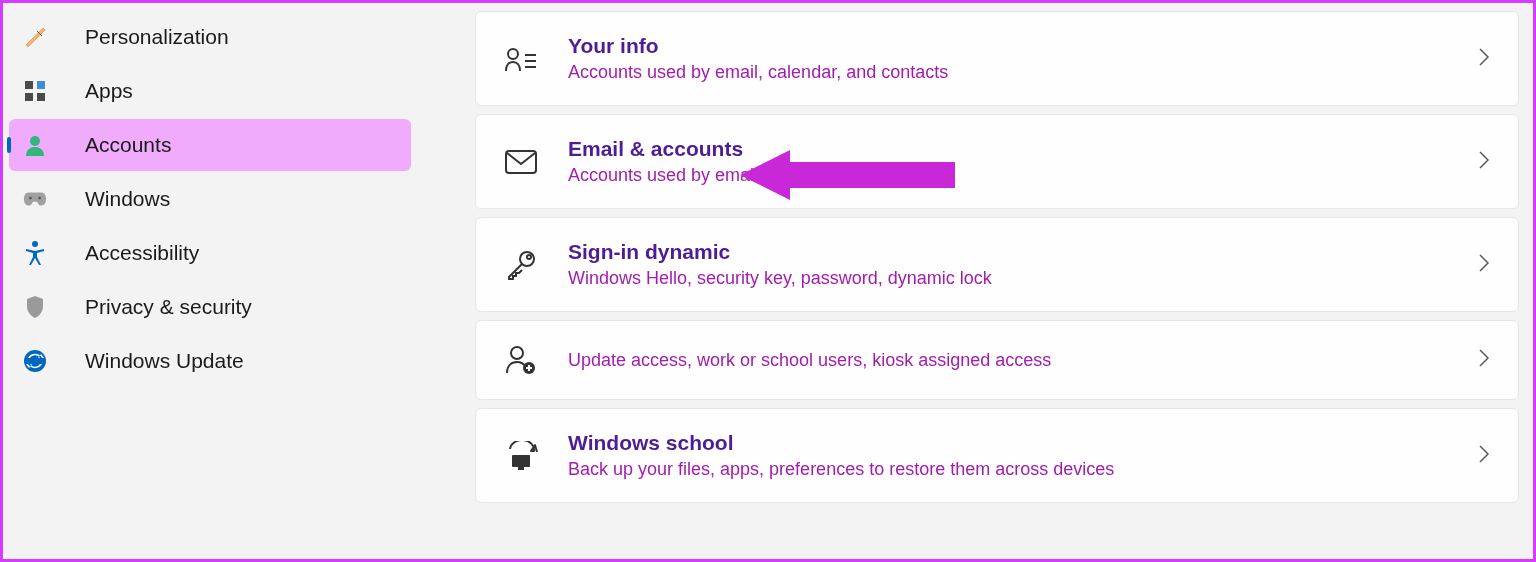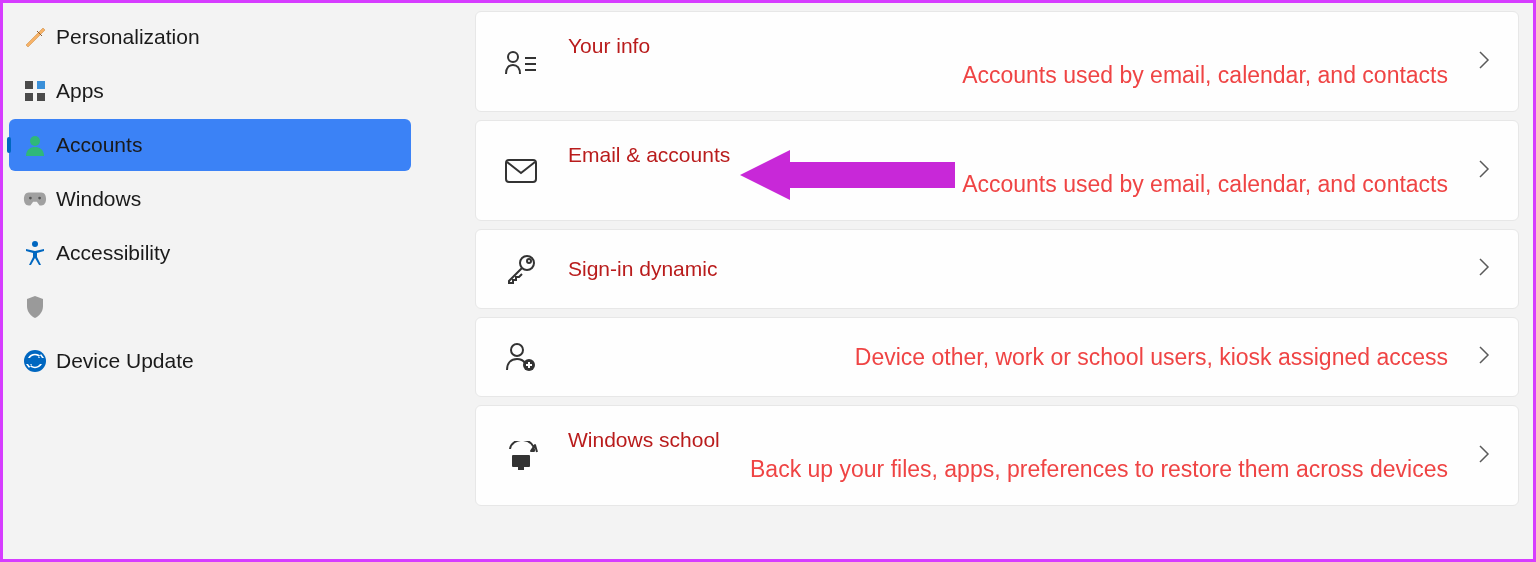--- a/index.html
+++ b/index.html
@@ -15,28 +15,28 @@
   .sidebar {
     width: 416px;
     padding: 8px 8px 8px 6px;
     display: flex;
     flex-direction: column;
     gap: 2px;
   }
   .sidebar-item {
     display: flex;
     align-items: flex-end;
-    gap: 9px;
+    gap: 38px;
     padding: 14px 12px 14px 14px;
     border-radius: 6px;
     cursor: pointer;
     position: relative;
   }
   .sidebar-item.active {
-    background: #3b82f6;
+    background: #f0abfc;
   }
   .sidebar-item.active::before {
     content: "";
     position: absolute;
     left: -2px;
     top: 18px;
     bottom: 18px;
     width: 4px;
     background: #0067c0;
     border-radius: 2px;
@@ -82,26 +82,26 @@
     color: #333;
   }
   .card-text {
     flex: 1;
     display: flex;
     flex-direction: column;
     gap: 4px;
   }
   .card-title {
     font-size: 21px;
-    color: #b91c1c;
+    color: #4c1d95;
+    font-weight: bold;
   }
   .card-desc {
-    font-size: 23px;
-    color: #ef4444;
-    text-align: right;
+    font-size: 18px;
+    color: #a21caf;
   }
   .chevron {
     color: #5a5a5a;
     flex-shrink: 0;
   }
   .annotation-arrow {
     position: absolute;
     left: 740px;
     top: 140px;
     pointer-events: none;
@@ -166,31 +166,32 @@
     </span>
     <span class="sidebar-label">Accessibility</span>
   </div>
 
   <div class="sidebar-item">
     <span class="sidebar-icon">
       <svg width="20" height="24" viewBox="0 0 20 24">
           <path d="M10 1 L18 4 L18 11 C18 17 14 21 10 23 C6 21 2 17 2 11 L2 4 Z" fill="#9a9a9a"></path>
         </svg>
     </span>
+    <span class="sidebar-label">Privacy &amp; security</span>
   </div>
 
   <div class="sidebar-item">
     <span class="sidebar-icon">
       <svg width="24" height="24" viewBox="0 0 24 24">
           <circle cx="12" cy="12" r="11" fill="#0067c0"></circle>
           <path d="M7 9 A6 6 0 0 1 17 9 L15 9 L18 5 L21 9 L19 9 A8 8 0 0 0 5 9 Z" fill="#fff"></path>
           <path d="M17 15 A6 6 0 0 1 7 15 L9 15 L6 19 L3 15 L5 15 A8 8 0 0 0 19 15 Z" fill="#fff"></path>
         </svg>
     </span>
-    <span class="sidebar-label">Device Update</span>
+    <span class="sidebar-label">Windows Update</span>
   </div>
 
 </nav>
 
 <main class="main">
 
   <div class="settings-card">
     <span class="card-icon">
       <svg width="32" height="28" viewBox="0 0 32 28" fill="none" stroke="#333" stroke-width="2">
           <circle cx="8" cy="9" r="5"></circle>
@@ -232,40 +233,41 @@
   <div class="settings-card">
     <span class="card-icon">
       <svg width="32" height="32" viewBox="0 0 32 32" fill="none" stroke="#333" stroke-width="2">
           <circle cx="22" cy="10" r="7"></circle>
           <circle cx="24" cy="8" r="2"></circle>
           <path d="M17 15 L4 28 L4 30 L8 30 L8 27 L11 27 L11 24 L14 24 L17 21"></path>
         </svg>
     </span>
     <div class="card-text">
       <div class="card-title">Sign-in dynamic</div>
+      <div class="card-desc">Windows Hello, security key, password, dynamic lock</div>
     </div>
     <span class="chevron">
       <svg width="12" height="20" viewBox="0 0 12 20" fill="none" stroke="#5a5a5a" stroke-width="1.5">
           <path d="M2 2 L10 10 L2 18"></path>
         </svg>
     </span>
   </div>
 
   <div class="settings-card">
     <span class="card-icon">
       <svg width="32" height="30" viewBox="0 0 32 30" fill="none" stroke="#333" stroke-width="2">
           <circle cx="12" cy="8" r="6"></circle>
           <path d="M2 28 C2 21 6 17 12 17 C15 17 18 18 20 21"></path>
           <circle cx="24" cy="23" r="6" fill="#333" stroke="none"></circle>
           <line x1="24" y1="20" x2="24" y2="26" stroke="#fff" stroke-width="2"></line>
           <line x1="21" y1="23" x2="27" y2="23" stroke="#fff" stroke-width="2"></line>
         </svg>
     </span>
     <div class="card-text">
-      <div class="card-desc">Device other, work or school users, kiosk assigned access</div>
+      <div class="card-desc">Update access, work or school users, kiosk assigned access</div>
     </div>
     <span class="chevron">
       <svg width="12" height="20" viewBox="0 0 12 20" fill="none" stroke="#5a5a5a" stroke-width="1.5">
           <path d="M2 2 L10 10 L2 18"></path>
         </svg>
     </span>
   </div>
 
   <div class="settings-card">
     <span class="card-icon">

